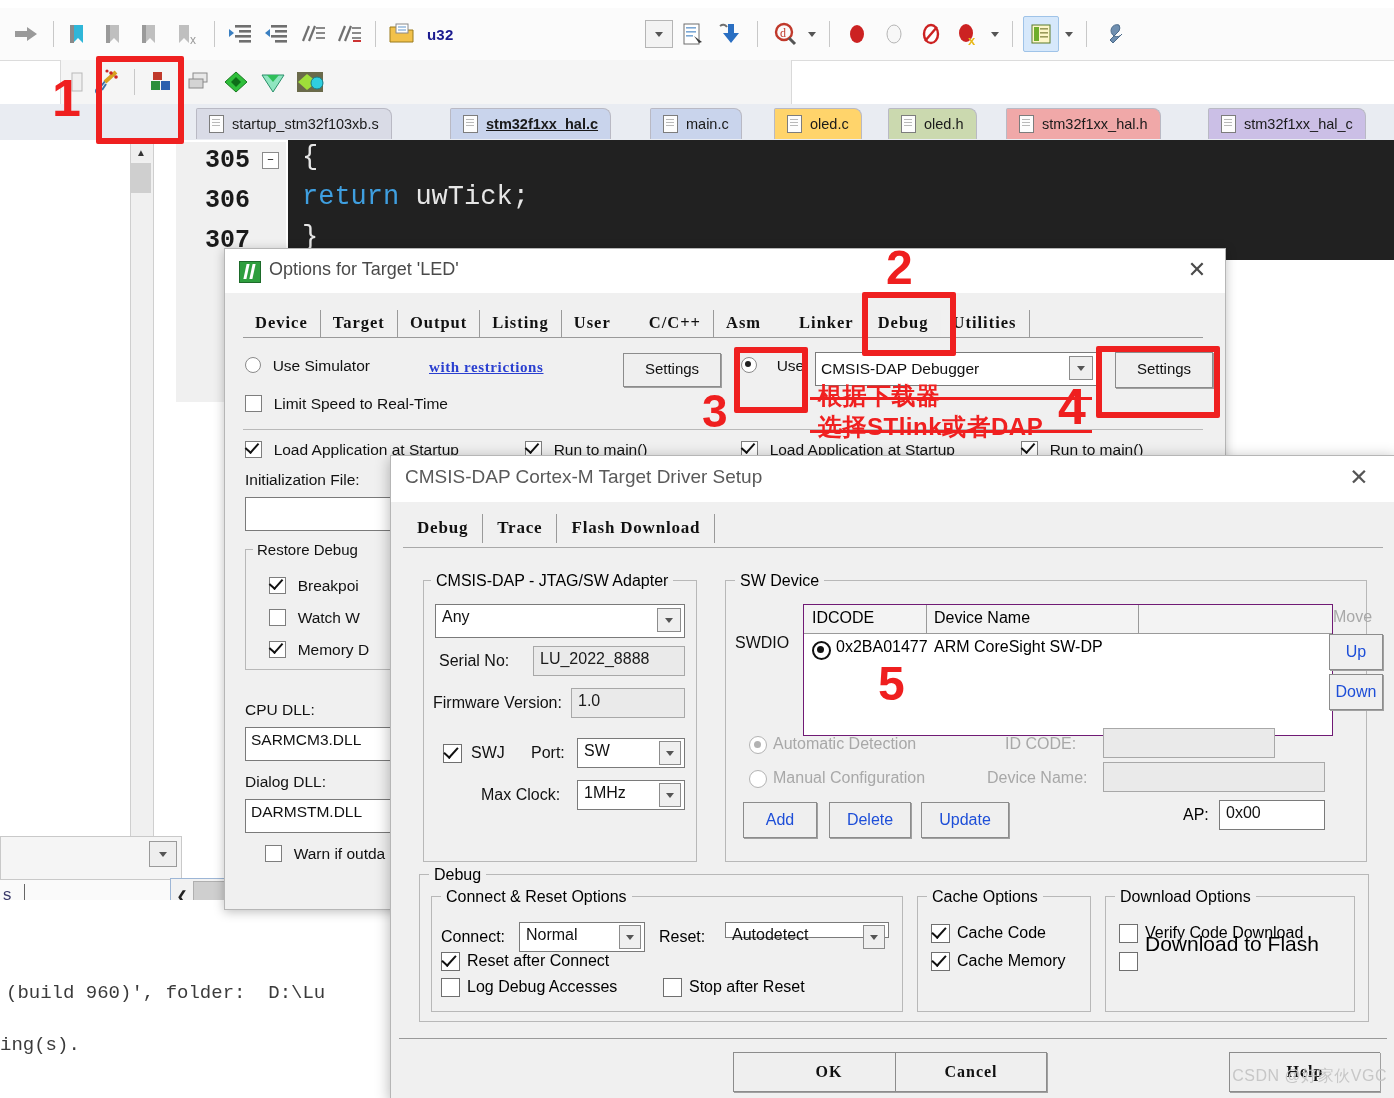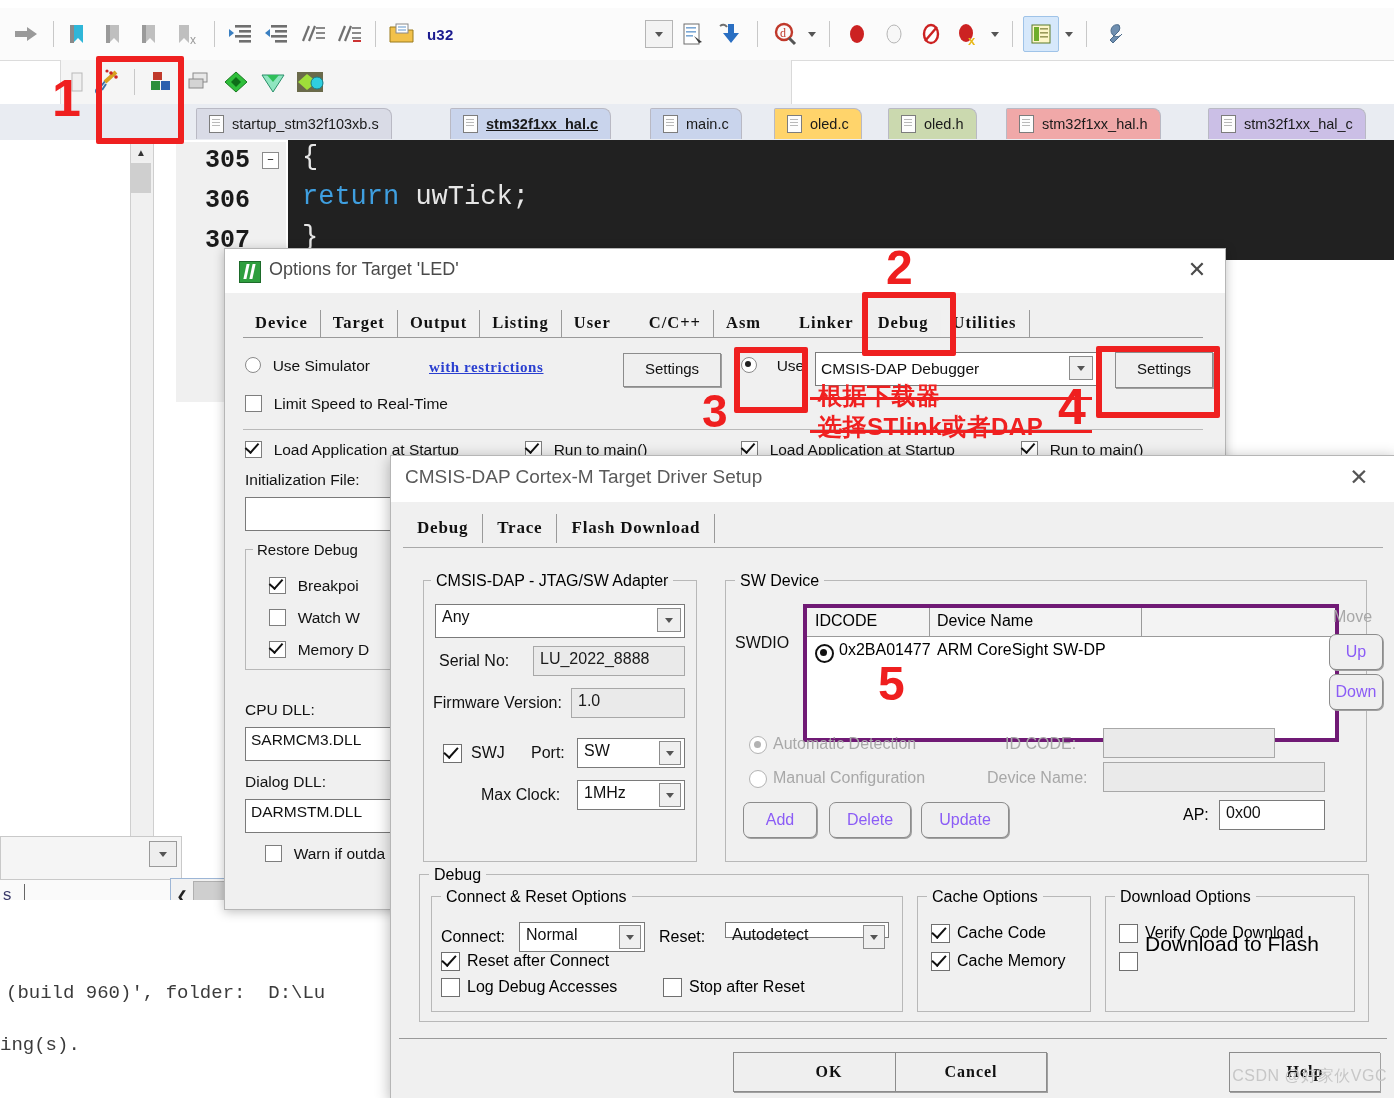--- a/index.html
+++ b/index.html
@@ -91,21 +91,21 @@
   #dapdlg .title .txt{position:absolute;left:14px;top:10px;font-size:19px;color:#5a5a5a;}
   #dapdlg .title .x{position:absolute;right:22px;top:8px;width:28px;height:28px;font-size:23px;color:#555;text-align:center;line-height:26px;}
   .dtabs{position:absolute;left:12px;top:58px;display:flex;align-items:flex-end;}
   .dtab{font-family:"Liberation Serif",serif;font-weight:bold;font-size:17px;letter-spacing:.8px;padding:4px 14px 5px 14px;color:#111;border-right:1px solid #9a9a9a;}
   .dtabline{position:absolute;left:12px;top:91px;width:980px;height:1px;background:#a9a9a9;}
 
   .dlab{position:absolute;font-size:16px;color:#111;}
   .dfield{position:absolute;border:1px solid #7a7a7a;background:#fff;font-size:16px;color:#111;box-sizing:border-box;padding:3px 6px;}
   .dfield.ro{background:#eaeaea;border:1px solid #a8a8a8;color:#1a1a1a;}
   .dbtn{position:absolute;border:1px solid #8c8c8c;background:#efefef;box-shadow:1px 1px 0 #a0a0a0;font-size:16px;display:flex;align-items:center;justify-content:center;color:#111;}
-  .dbtn.dis{color:#8b5cf6;border-radius:7px;}
+  .dbtn.dis{color:#1d4ed8;}
   .dchk{position:absolute;width:17px;height:17px;border:1px solid #6f6f6f;background:#fff;}
   .dchk.on:after{content:"";position:absolute;left:3px;top:-1px;width:6px;height:12px;border:solid #111;border-width:0 2px 2px 0;transform:rotate(42deg);}
   .drad{position:absolute;width:16px;height:16px;border-radius:50%;border:1px solid #8a8a8a;background:#fff;}
   .drad.on:after{content:"";position:absolute;left:3.5px;top:3.5px;width:7px;height:7px;border-radius:50%;background:#333;}
   .drad.dis{border-color:#b3b3b3;}
   .drad.dis.on:after{background:#b3b3b3;}
   .dis-txt{color:#a8a8a8;}
 
   
   .rbox-an{position:absolute;border:6px solid #ef2020;border-radius:2px;}
@@ -576,21 +576,21 @@
     <span class="ddbtn" style="top:2px;width:20px;height:22px;">
         <span class="caret"></span>
       </span>
   </div>
 
   <div class="gbox" style="left:334px;top:124px;width:640px;height:280px;"></div>
   <div class="abs" style="left:344px;top:116px;background:#f0f0f0;padding:0 5px;font-size:16px;">SW Device</div>
 
   <div class="dlab" style="left:344px;top:178px;">SWDIO</div>
 
-  <div class="abs" style="left:412px;top:148px;width:528px;height:130px;background:#fff;border:4px solid #701a75;">
+  <div class="abs" style="left:412px;top:148px;width:528px;height:130px;background:#fff;border:1px solid #701a75;">
     <div class="abs" style="left:0;top:0;width:528px;height:28px;background:#f3f3f3;border-bottom:1px solid #9a9a9a;">
       <span class="abs" style="left:8px;top:4px;font-size:16px;">IDCODE</span>
       <span class="abs" style="left:122px;top:0px;width:1px;height:28px;background:#9a9a9a;"></span>
       <span class="abs" style="left:130px;top:4px;font-size:16px;">Device Name</span>
       <span class="abs" style="left:334px;top:0px;width:1px;height:28px;background:#9a9a9a;"></span>
     </div>
     <div class="abs" style="left:0;top:28px;width:528px;height:34px;">
       <span class="abs" style="left:8px;top:8px;width:15px;height:15px;border-radius:50%;border:2px solid #111;background:#fff;">
         <span class="abs" style="left:3px;top:3px;width:7px;height:7px;border-radius:50%;background:#111;"></span>
       </span>

